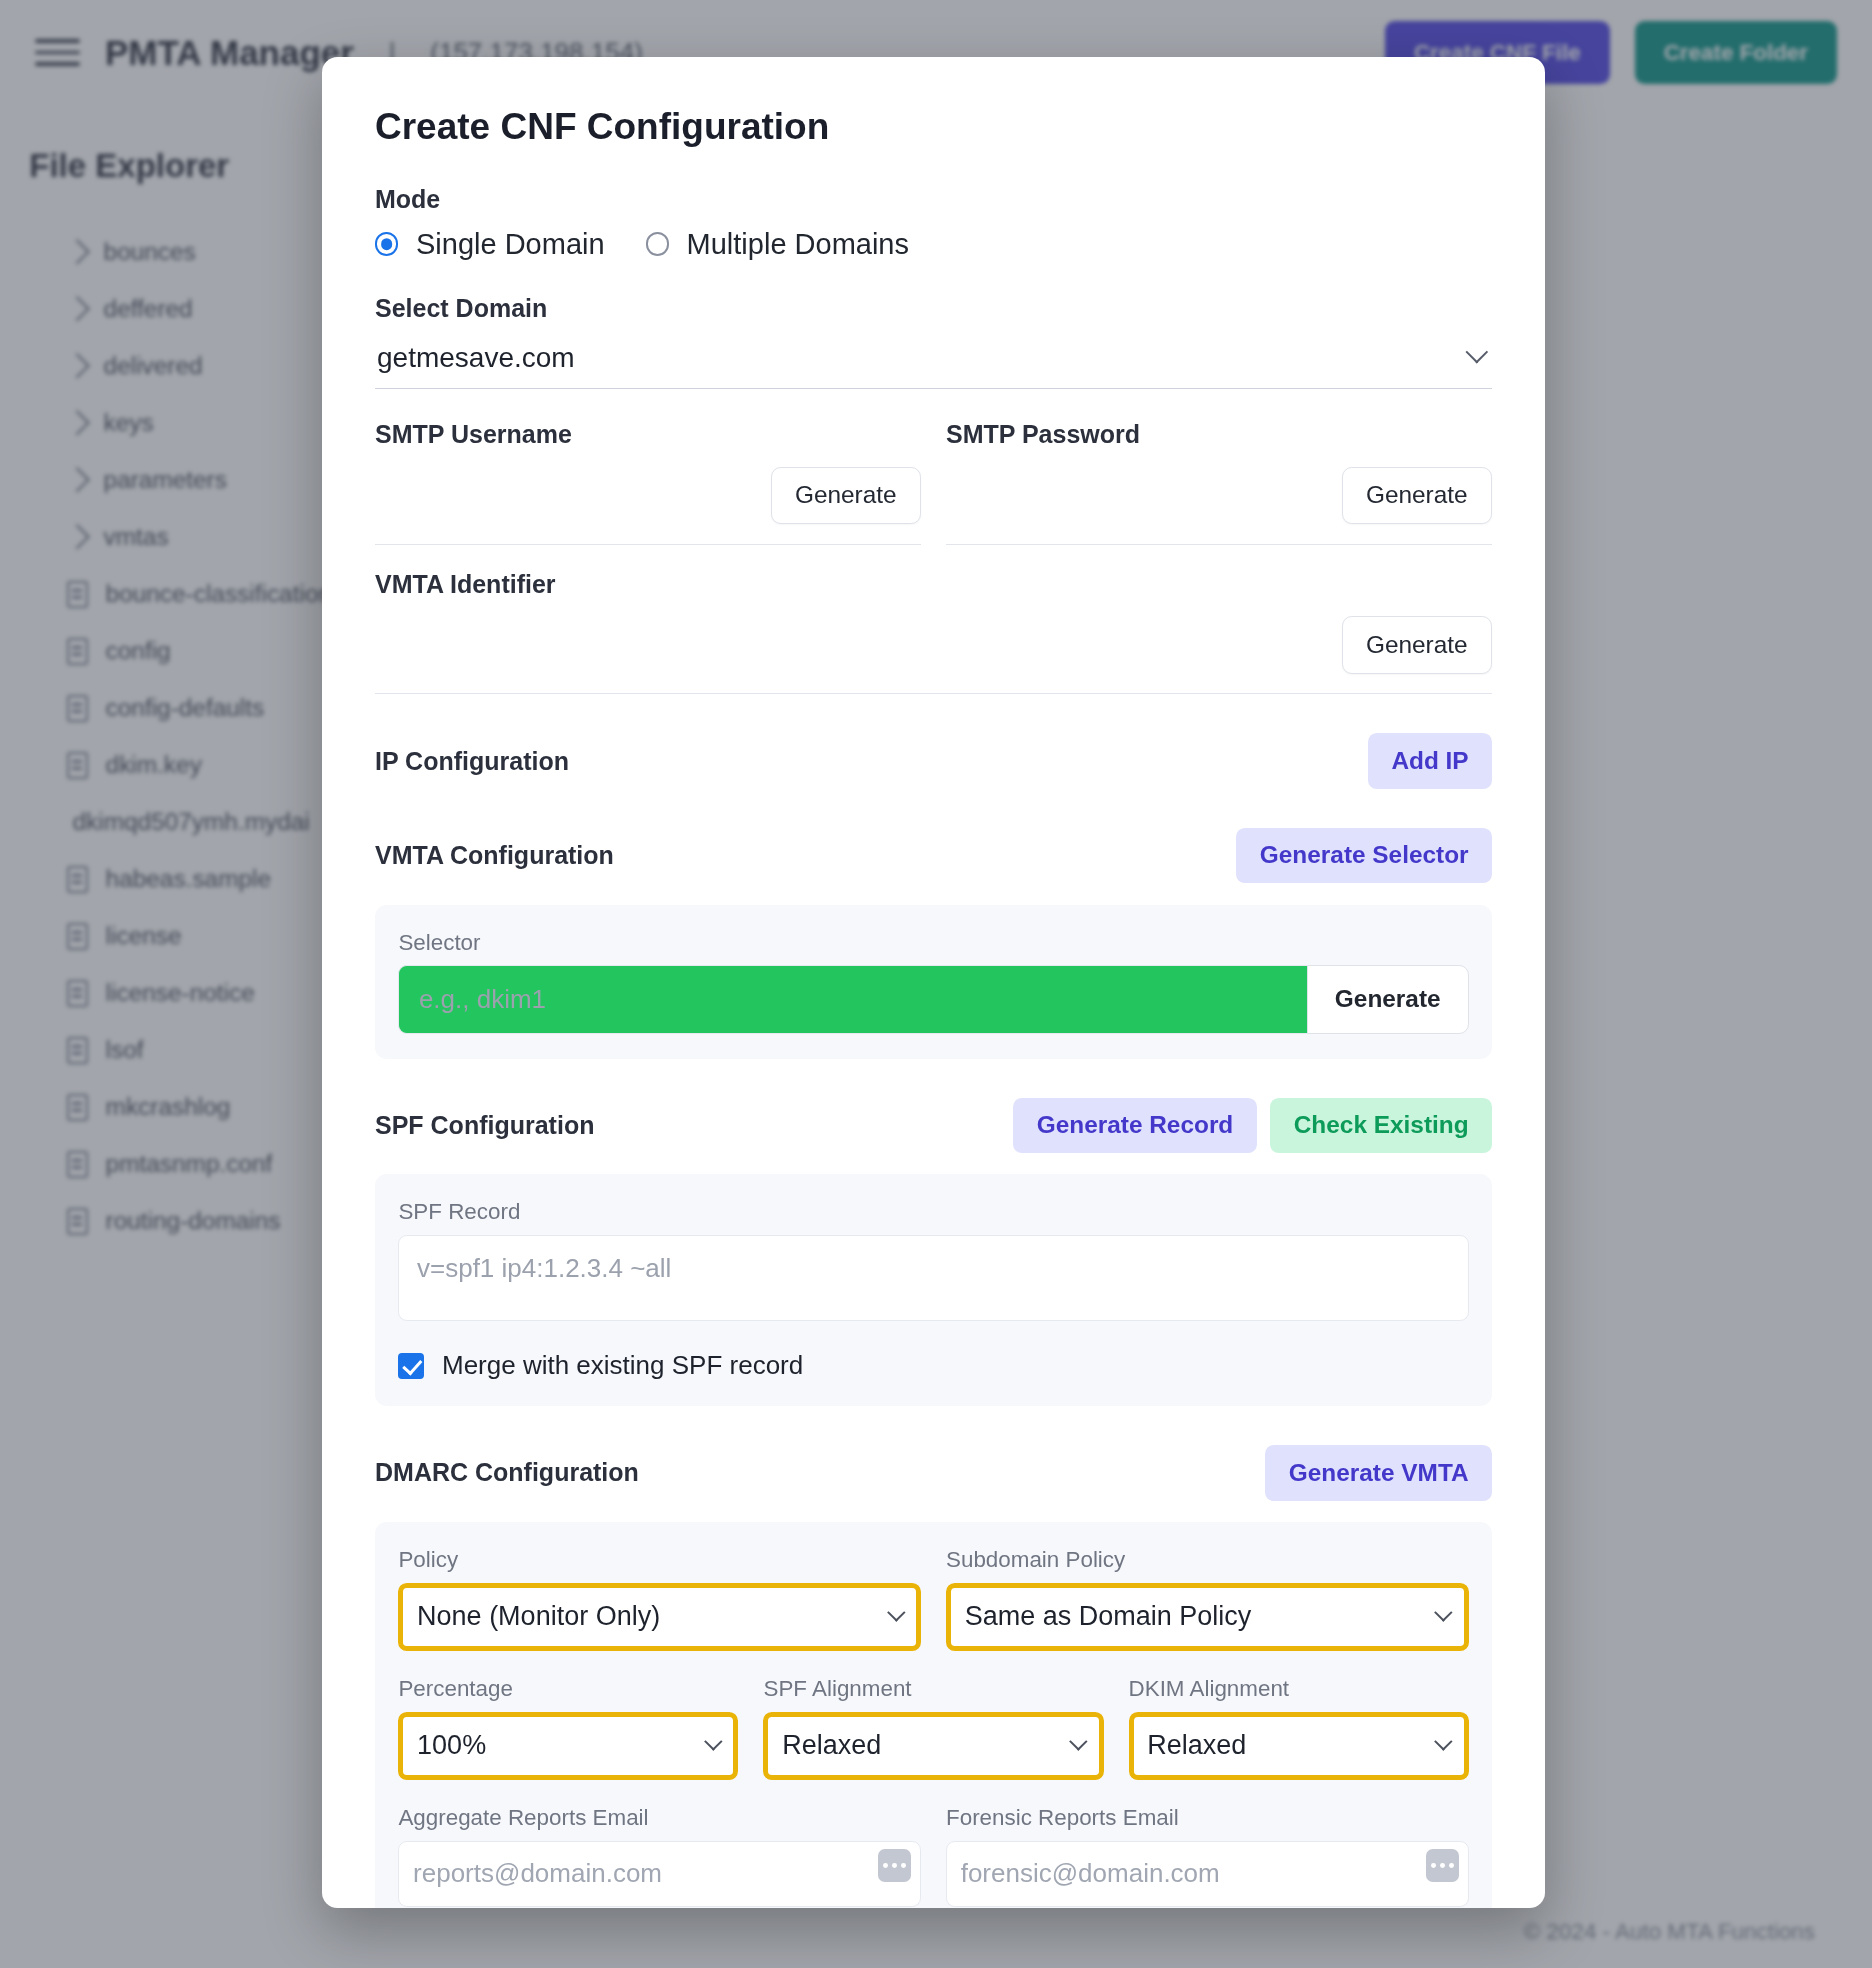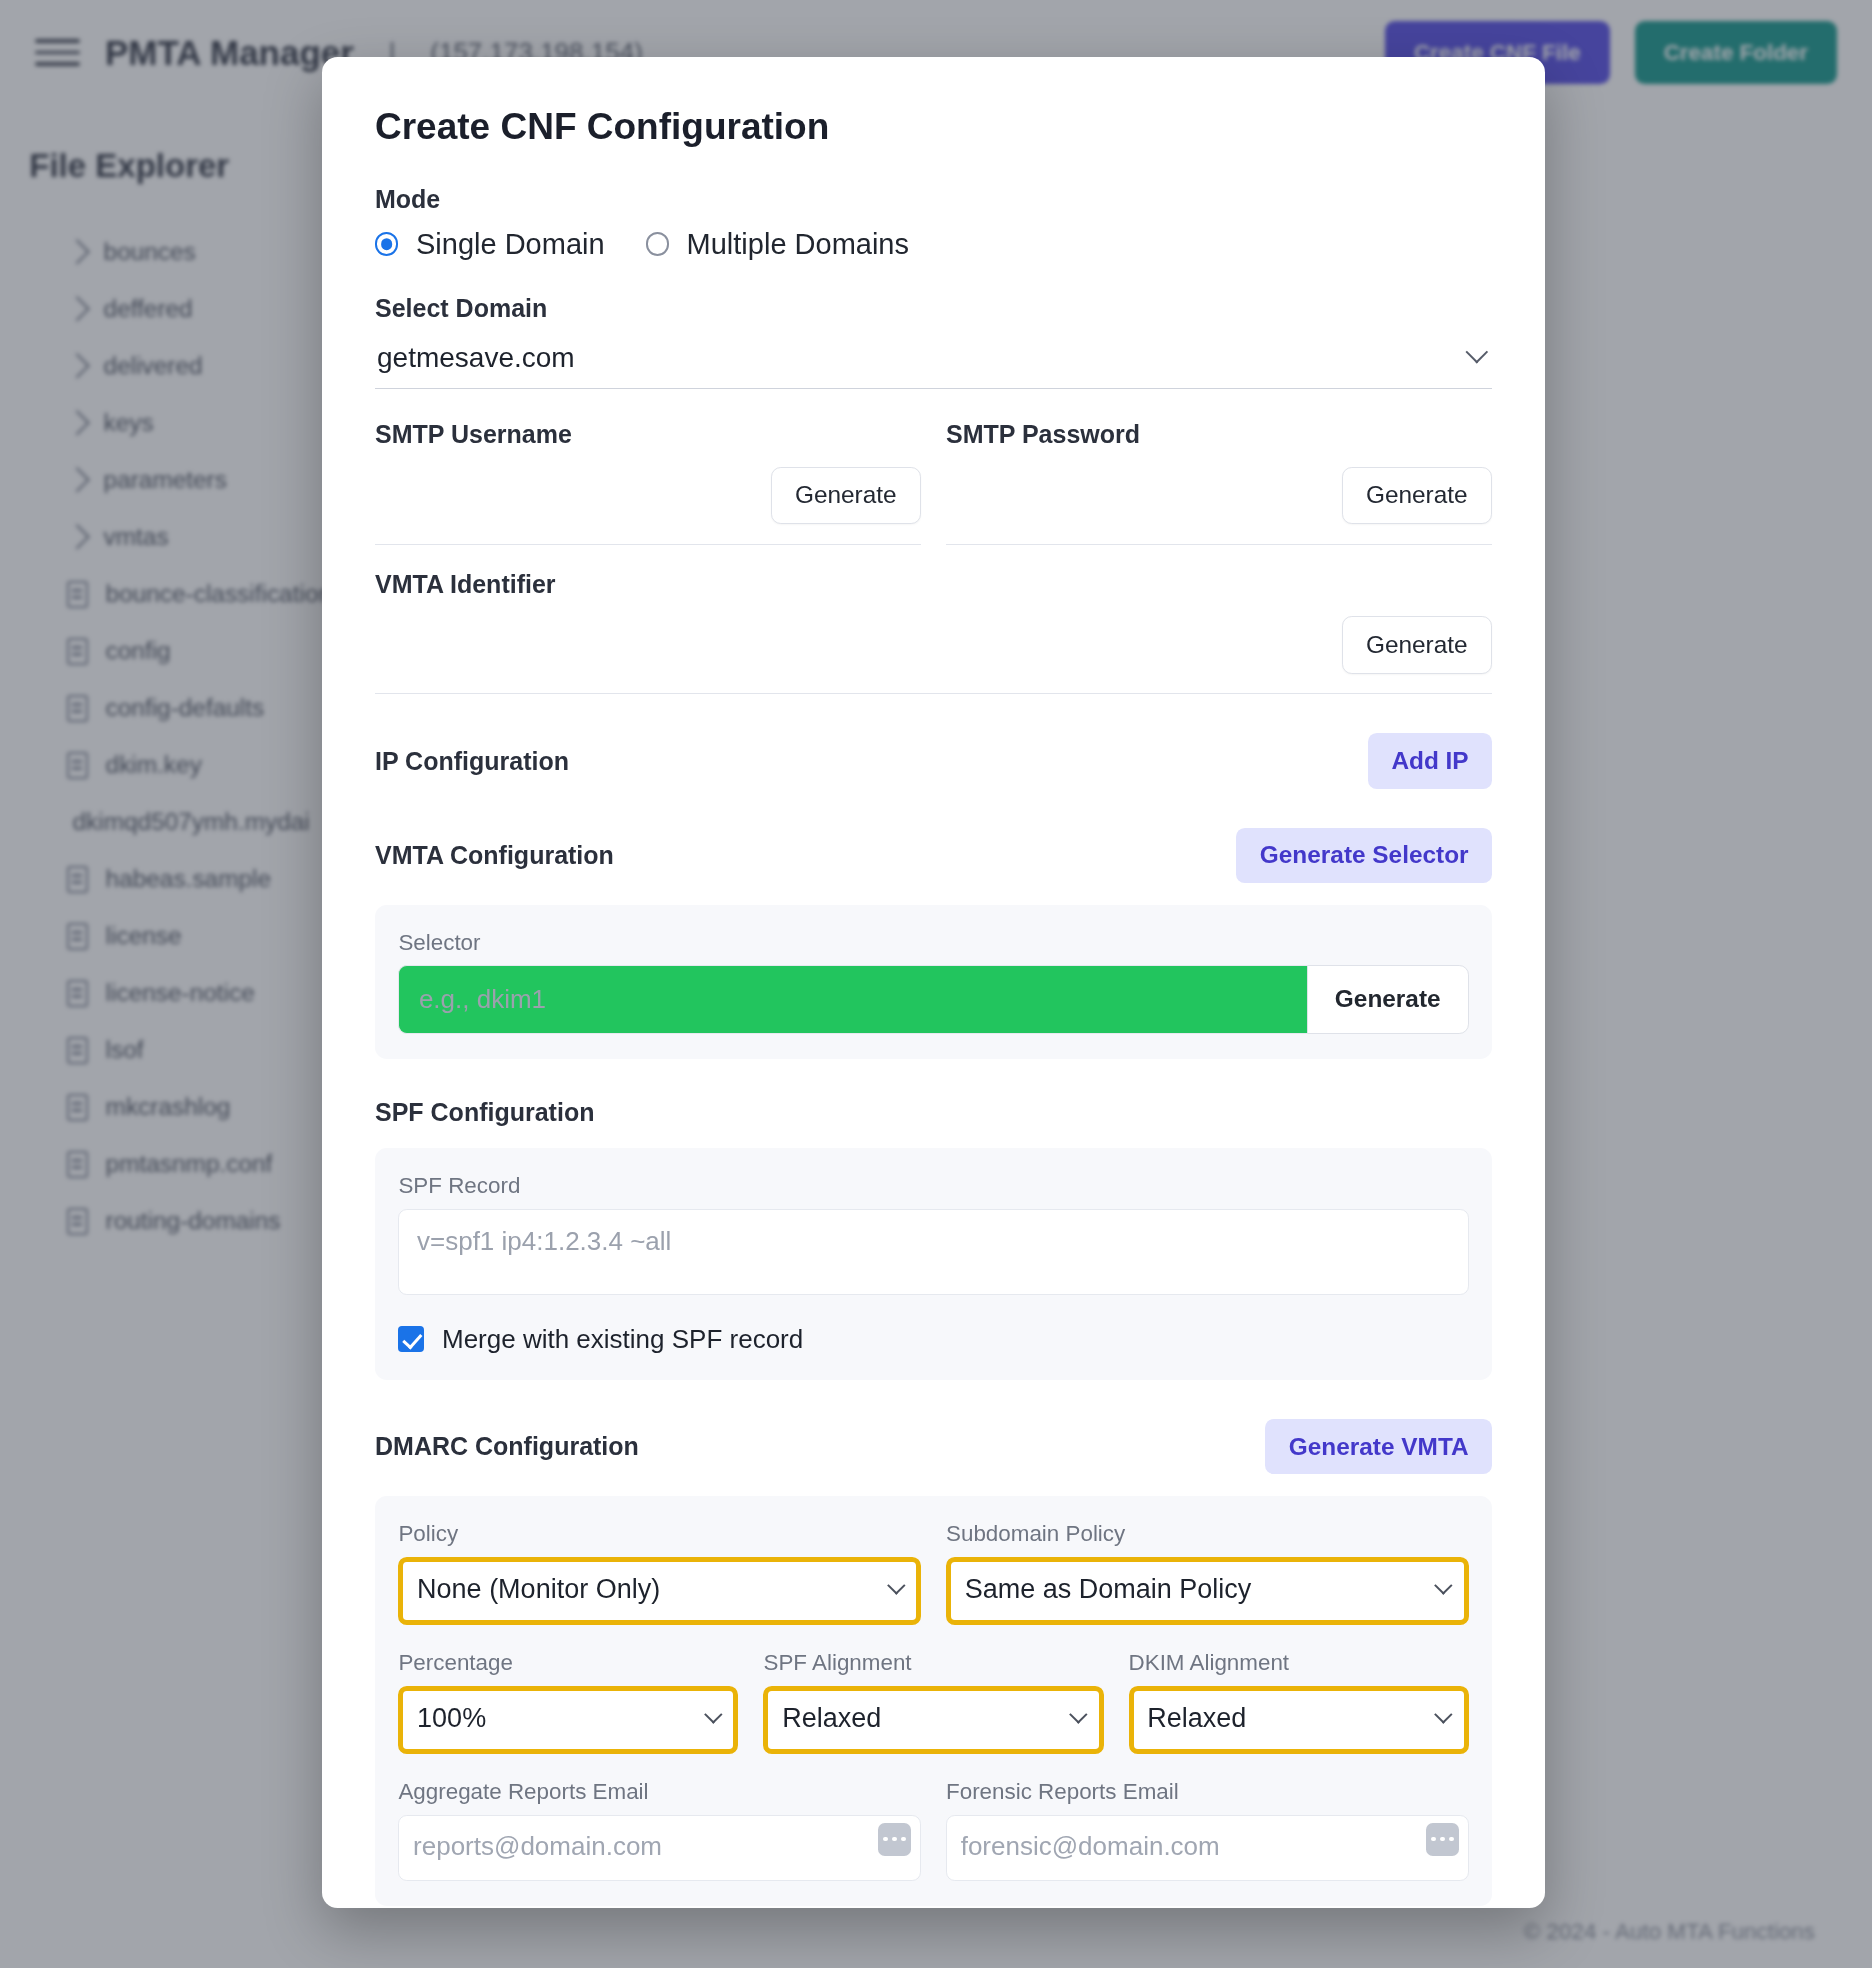--- a/index.html
+++ b/index.html
@@ -350,20 +350,24 @@
   <div class="panel">
     <div class="small-label">Selector</div>
     <div class="inline-field">
       <input class="txt" value="" placeholder="e.g., dkim1" style="">
       <button class="gen2">Generate</button>
     </div>
   </div>
 
   <div class="sec-row">
     <div class="section-label">SPF Configuration</div>
+    <div class="sec-actions">
+      <button class="pill indigo">Generate Record</button>
+      <button class="pill green">Check Existing</button>
+    </div>
   </div>
   <div class="panel">
     <div class="small-label">SPF Record</div>
     <textarea class="spf-area" placeholder="v=spf1 ip4:1.2.3.4 ~all" style=""></textarea>
     <div class="check-row">
       <span class="checkbox"></span>
       <span class="check-label">Merge with existing SPF record</span>
     </div>
   </div>
 

